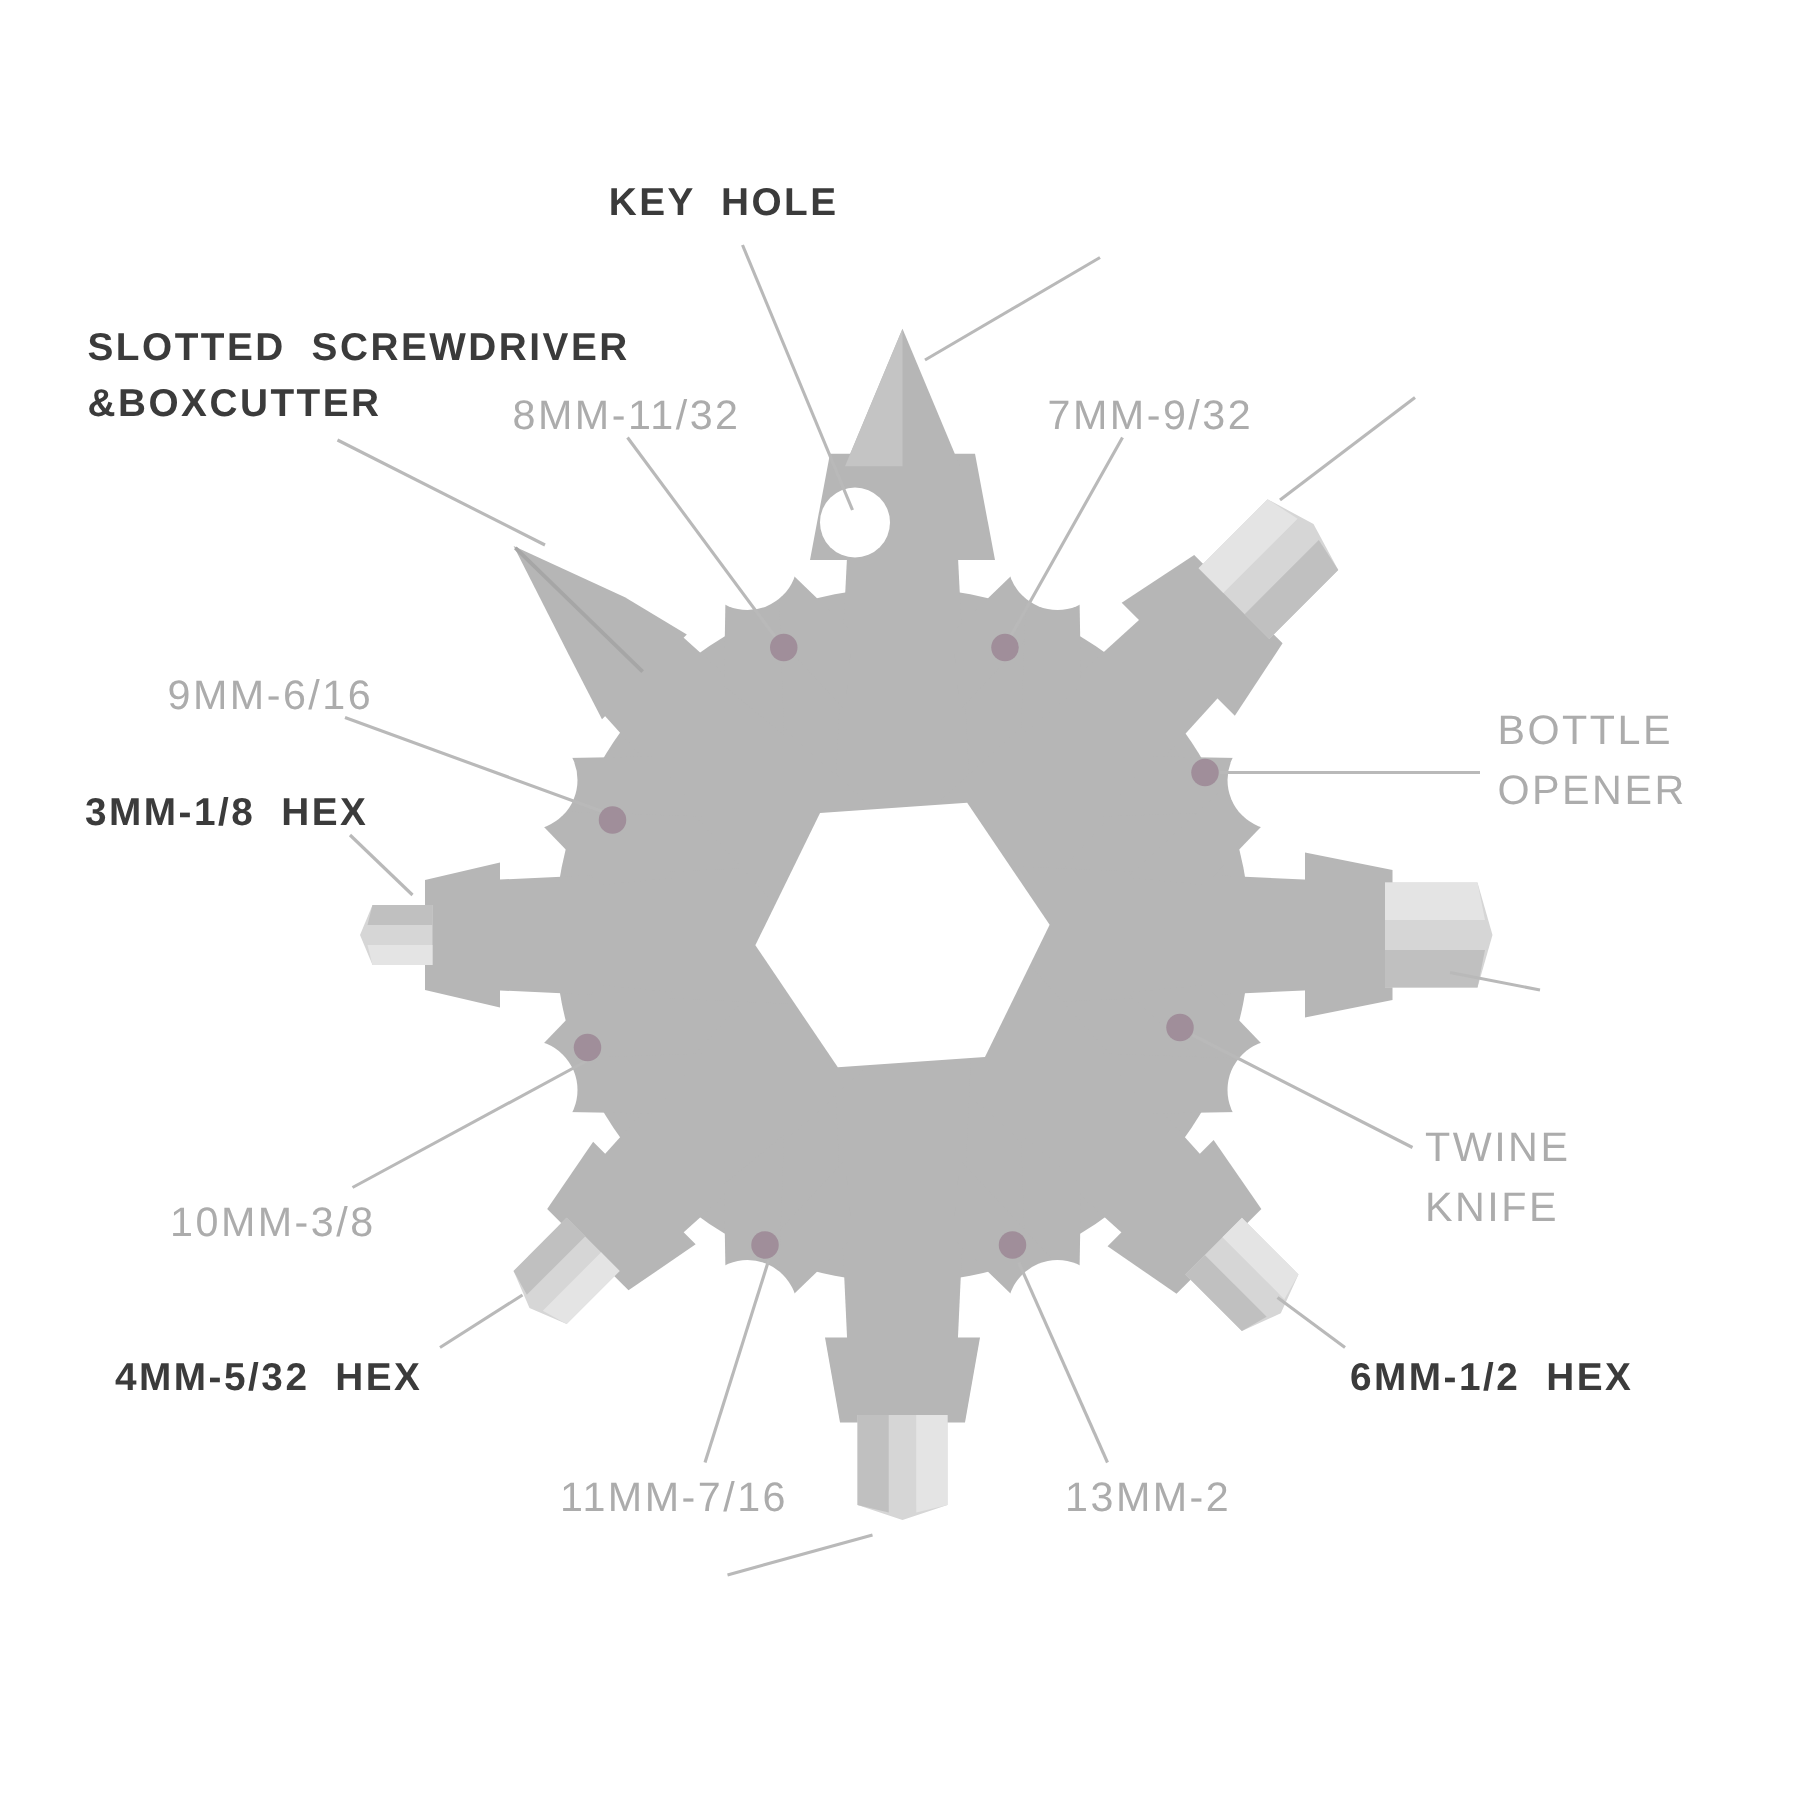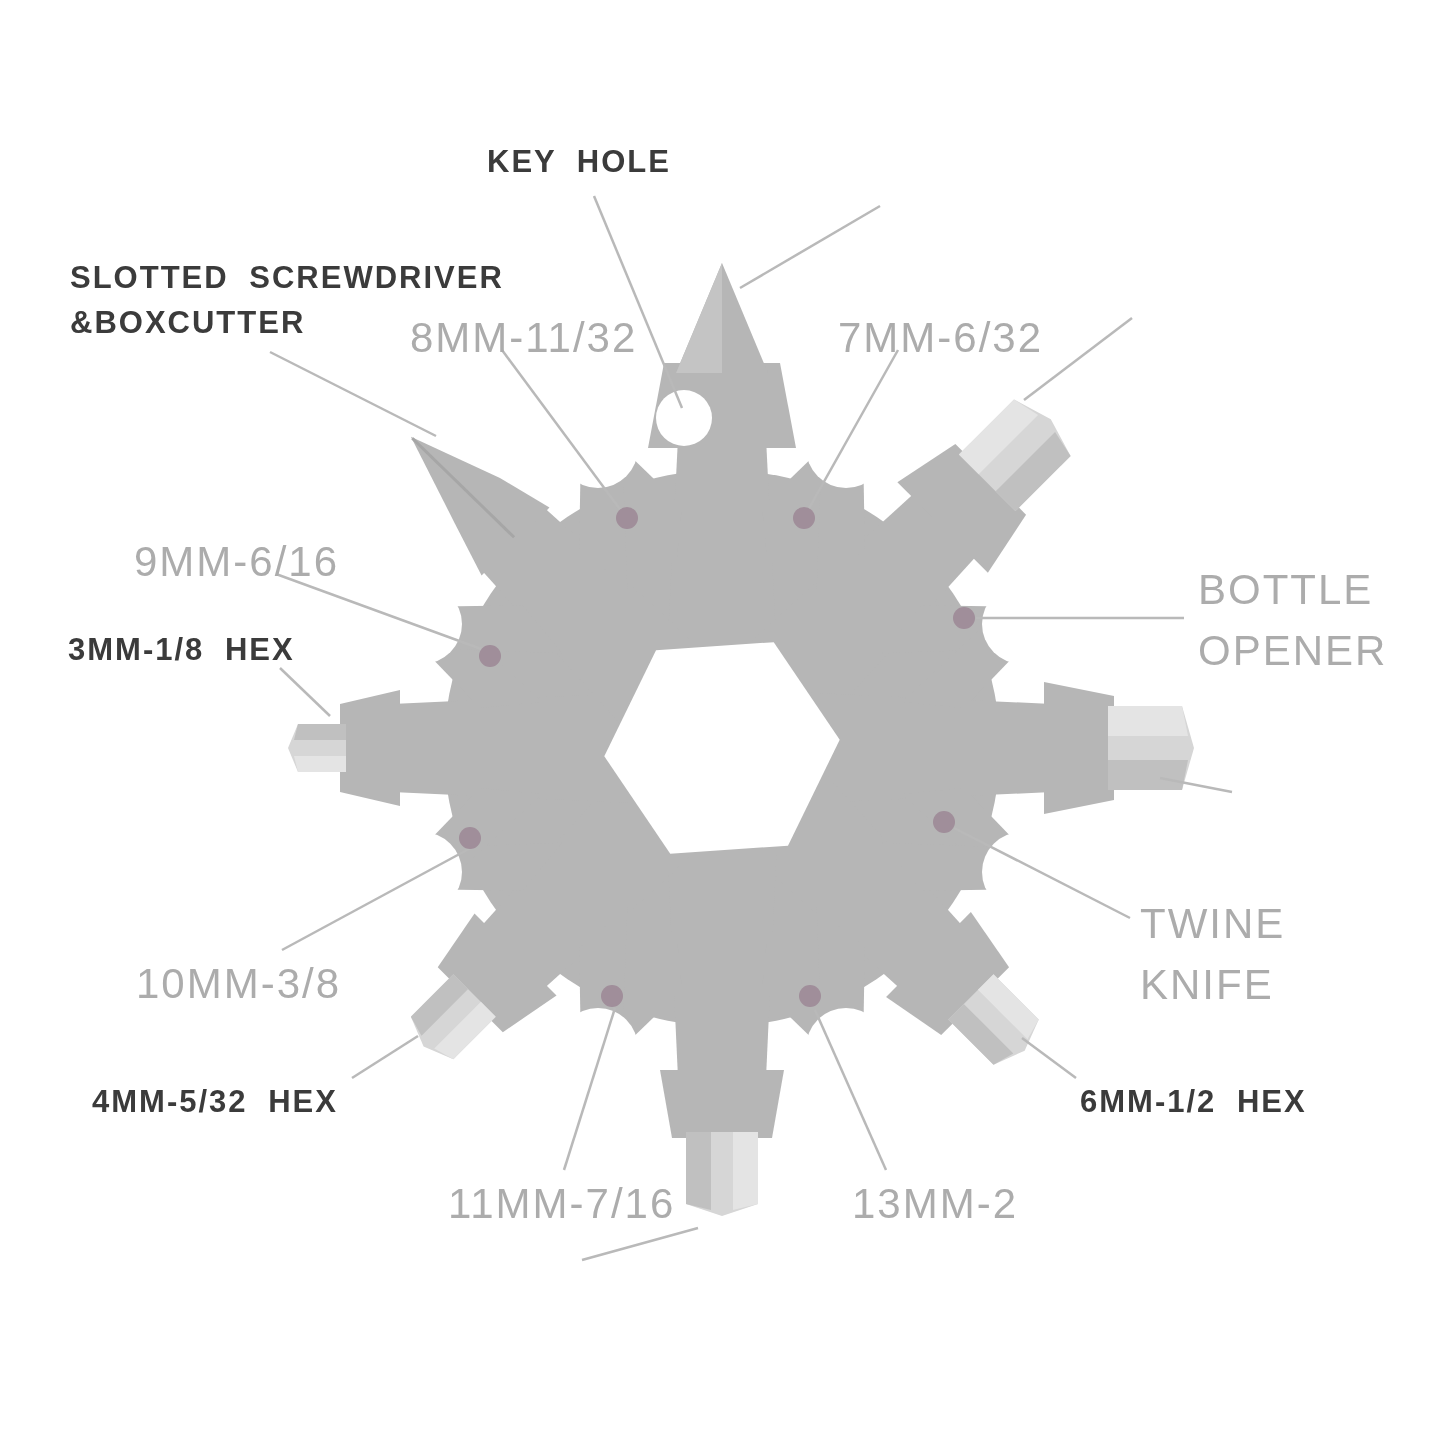--- a/index.html
+++ b/index.html
@@ -14,21 +14,21 @@
   }
   .stage svg { position: absolute; left: 0; top: 0; }
   .lbl {
     position: absolute;
     white-space: pre-line;
     letter-spacing: 2px;
     word-spacing: 10px;
     line-height: 1.45;
   }
   .lbl-dark { font-weight: 700; font-size: 31px; color: #3b3b3b; }
-  .lbl-gray { font-weight: 400; font-size: 42px; color: #acacac; }
+  .lbl-gray { font-weight: 400; font-size: 33px; color: #acacac; }
 </style>
 </head>
 <body>
 
 <div class="stage">
 
   <svg width="1445" height="1445" viewBox="0 0 1445 1445">
 
     <g fill="#b6b6b6">
 
@@ -163,21 +163,21 @@
 
   <div class="lbl lbl-dark" style="left:455px; top:140px;">KEY HOLE</div>
 
 
   <div class="lbl lbl-dark" style="left:38px; top:256px;">SLOTTED SCREWDRIVER
 &amp;BOXCUTTER</div>
 
 
   <div class="lbl lbl-gray" style="left:378px; top:308px;">8MM-11/32</div>
 
-  <div class="lbl lbl-gray" style="left:806px; top:308px;">7MM-6/32</div>
+  <div class="lbl lbl-gray" style="left:806px; top:308px;">7MM-9/32</div>
 
   <div class="lbl lbl-gray" style="left:102px; top:532px;">9MM-6/16</div>
 
   <div class="lbl lbl-gray" style="left:1166px; top:560px;">BOTTLE
 OPENER</div>
 
   <div class="lbl lbl-dark" style="left:36px; top:628px;">3MM-1/8 HEX</div>
 
 
   <div class="lbl lbl-gray" style="left:1108px; top:894px;">TWINE

